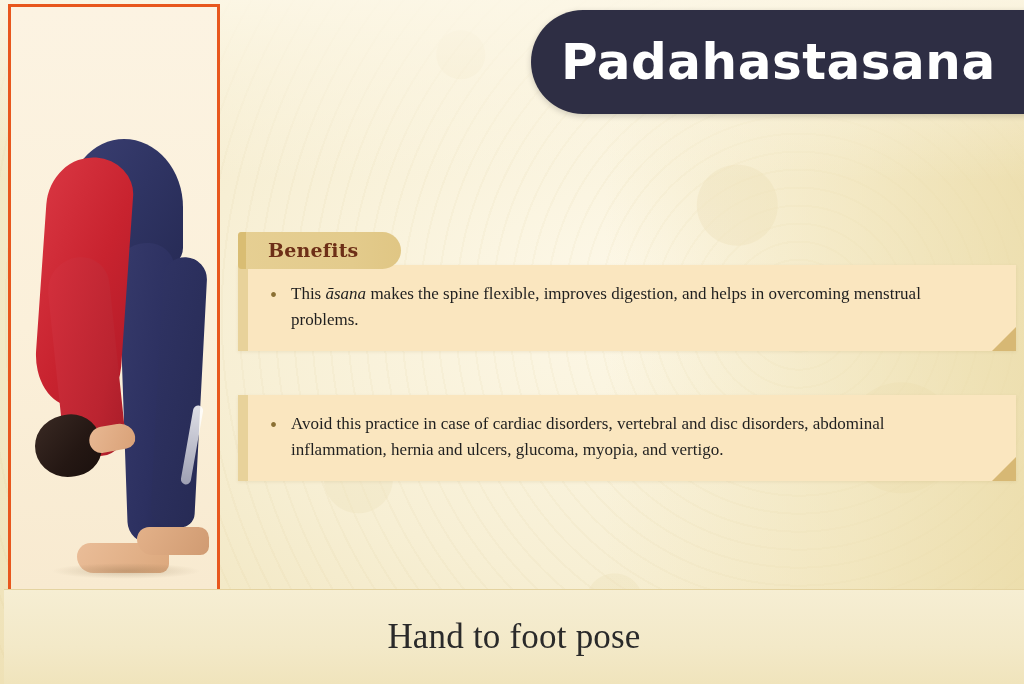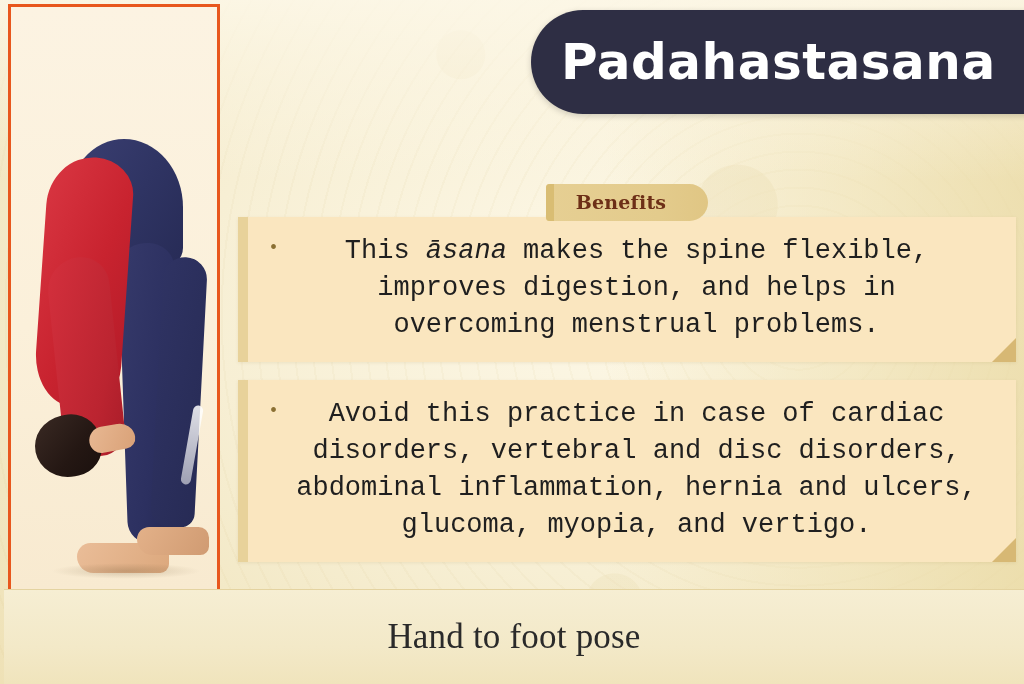--- a/index.html
+++ b/index.html
@@ -13,21 +13,20 @@
     overflow: hidden;
     font-family: "Liberation Serif", serif;
   }
 
   .slide {
     position: relative;
     width: 1024px;
     height: 684px;
     background: #737373;
     overflow: hidden;
-    text-align: center;
   }
 
   
   .bg-base {
     position: absolute;
     inset: 0;
     background:
       radial-gradient(ellipse 900px 600px at 62% 42%, #fdf8e8 0%, #f7efd4 48%, #f1e6c0 78%, #eee0b4 100%);
   }
   .bg-pattern {
@@ -205,21 +204,21 @@
   }
 
   
   .content {
     position: absolute;
     left: 238px;
     top: 184px;
     right: 8px;
   }
 
-  .section { position: relative; margin-bottom: 22px; }
+  .section { position: relative; margin-bottom: 22px; margin-top: 48px; }
 
   .section-head {
     position: relative;
     display: inline-block;
     background: linear-gradient(to right, #e6cf93 0%, #e3cb8c 70%, #e0c684 100%);
     color: #6d2f17;
     font-family: "DejaVu Serif", serif;
     font-weight: bold;
     font-size: 19px;
     padding: 7px 42px 8px 30px;
@@ -259,23 +258,23 @@
     align-items: flex-start;
     gap: 14px;
   }
   .bullet-dot {
     color: #8a7033;
     font-size: 20px;
     line-height: 28px;
     flex: 0 0 auto;
   }
   .bullet-text {
-    font-family: Liberation Mono, monospace;
-    font-size: 27px;
-    line-height: 37px;
+    font-family: Liberation Serif, serif;
+    font-size: 17px;
+    line-height: 26px;
     color: #1f1f1f;
   }
   .bullet-text em { font-style: italic; }
 </style>
 </head>
 <body>
 
 <div class="slide">
 
   <div class="bg-base"></div>

